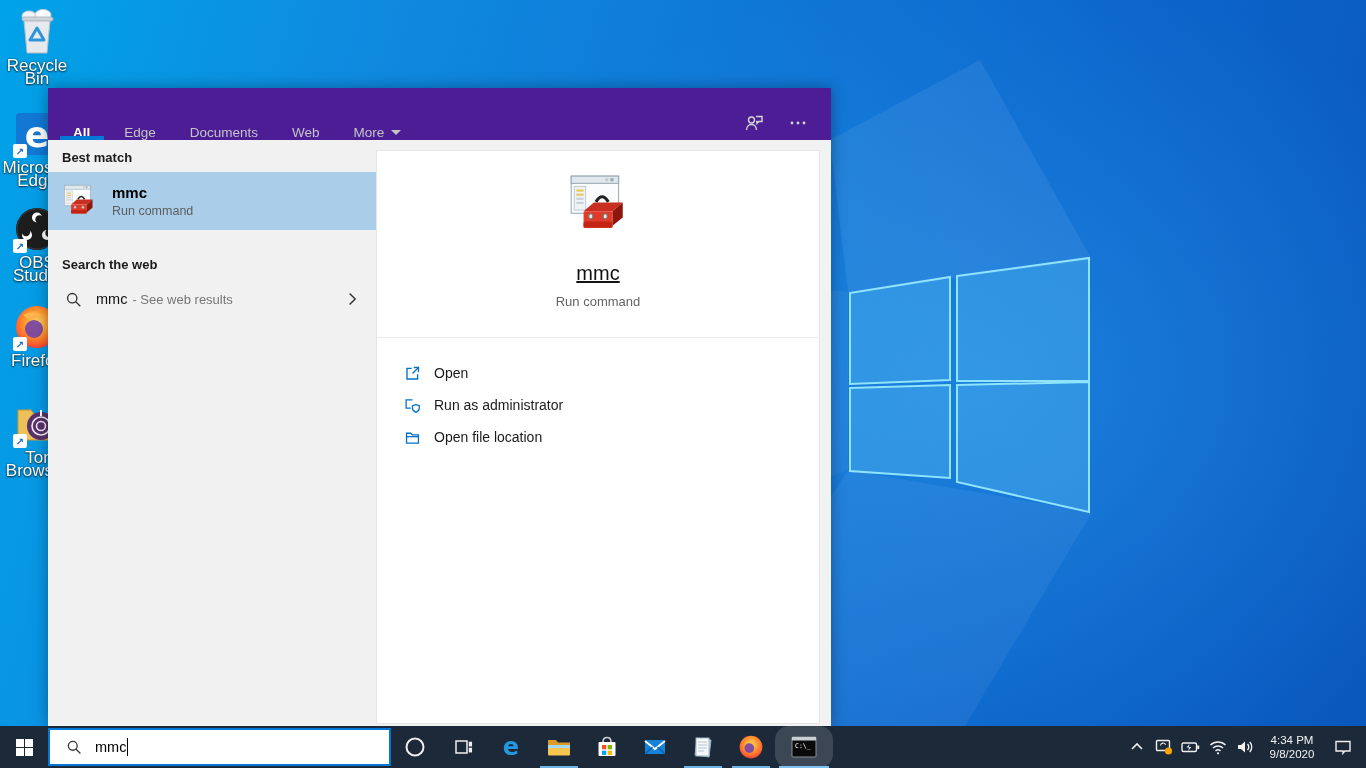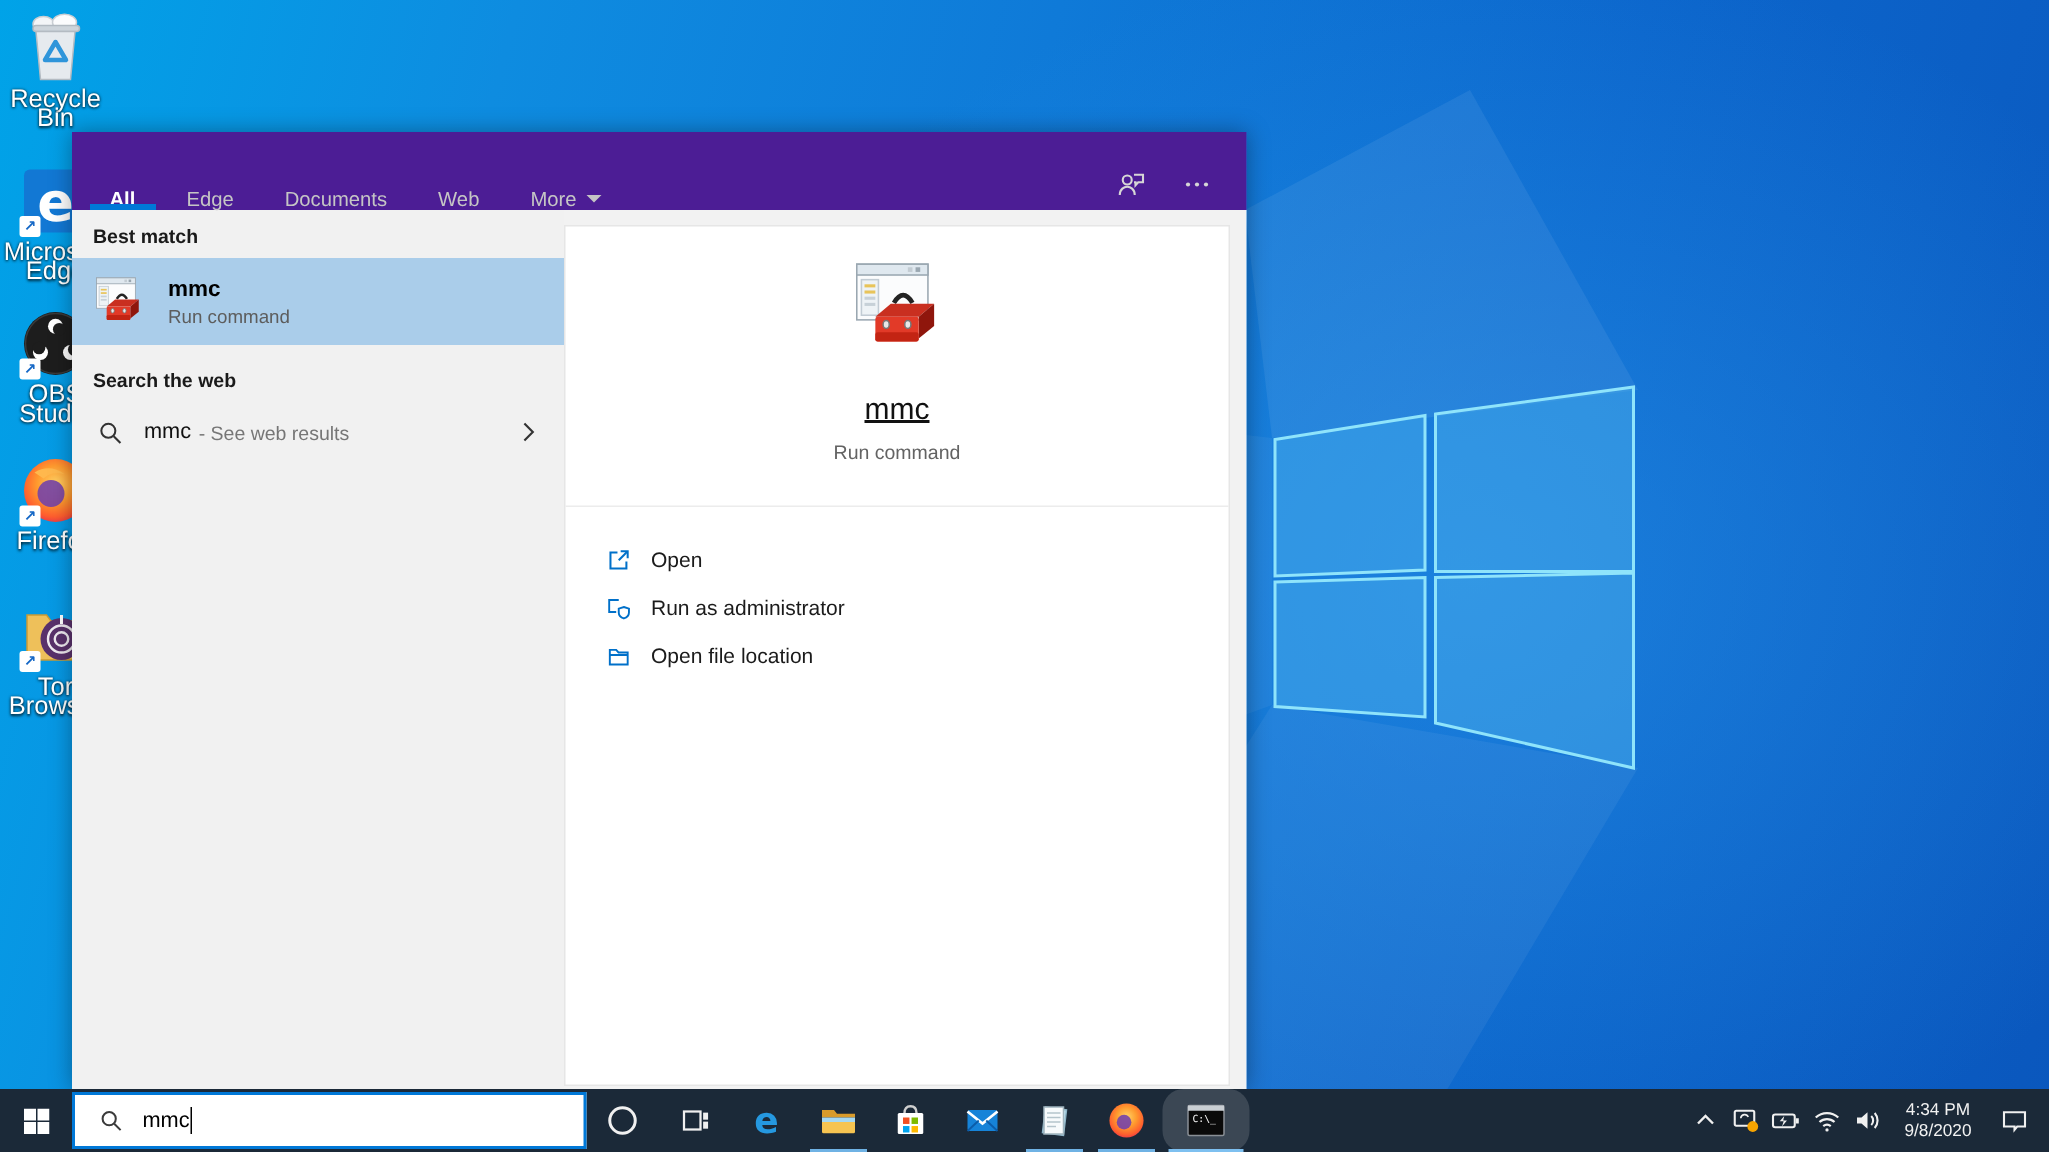--- a/index.html
+++ b/index.html
@@ -235,21 +235,21 @@
           <rect x="18" y="48" width="28" height="6" rx="1.5" fill="#c32413"></rect>
           <ellipse cx="25" cy="43" rx="2" ry="2.6" fill="#e8e8e8" stroke="#777"></ellipse>
           <ellipse cx="39" cy="43" rx="2" ry="2.6" fill="#e8e8e8" stroke="#777"></ellipse>
         </svg>
         <div class="txt">
           <div class="best-title">mmc</div>
           <div class="best-sub">Run command</div>
         </div>
       </div>
 
-      <div class="section-label" style="margin-top:16px">Search the web</div>
+      <div class="section-label" style="margin-top:27px">Search the web</div>
 
       <div class="web-row">
         <svg width="17" height="17" viewBox="0 0 20 20" fill="none" stroke="#333" stroke-width="1.6">
           <circle cx="8.5" cy="8.5" r="5.5"></circle>
             <line x1="12.7" y1="12.7" x2="18" y2="18"></line>
         </svg>
         <span class="web-query">mmc</span>
         <span class="web-suffix">- See web results</span>
         <span class="web-chevron">
           <svg width="16" height="16" viewBox="0 0 20 20" fill="none" stroke="#333" stroke-width="1.8">

